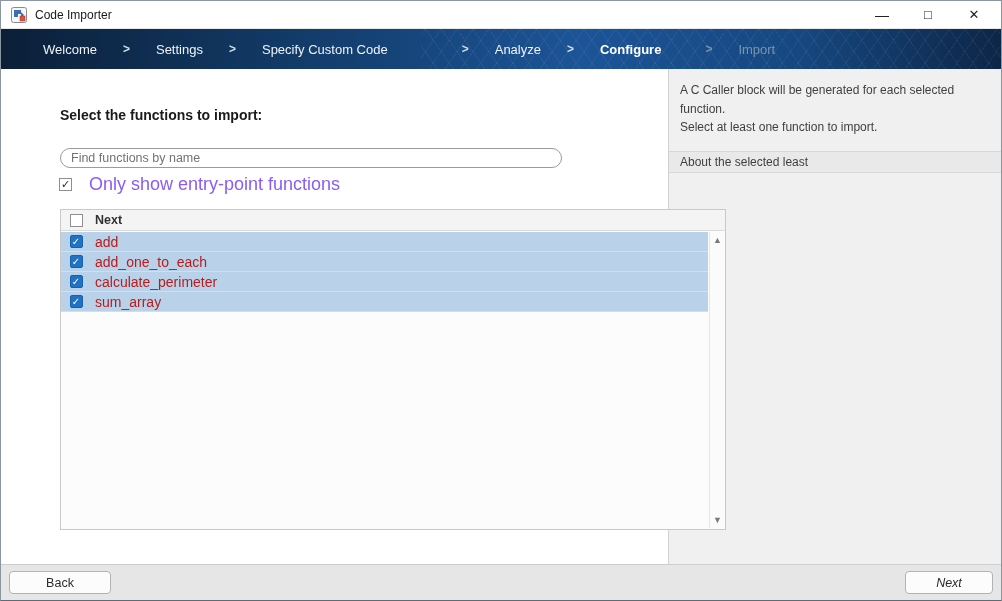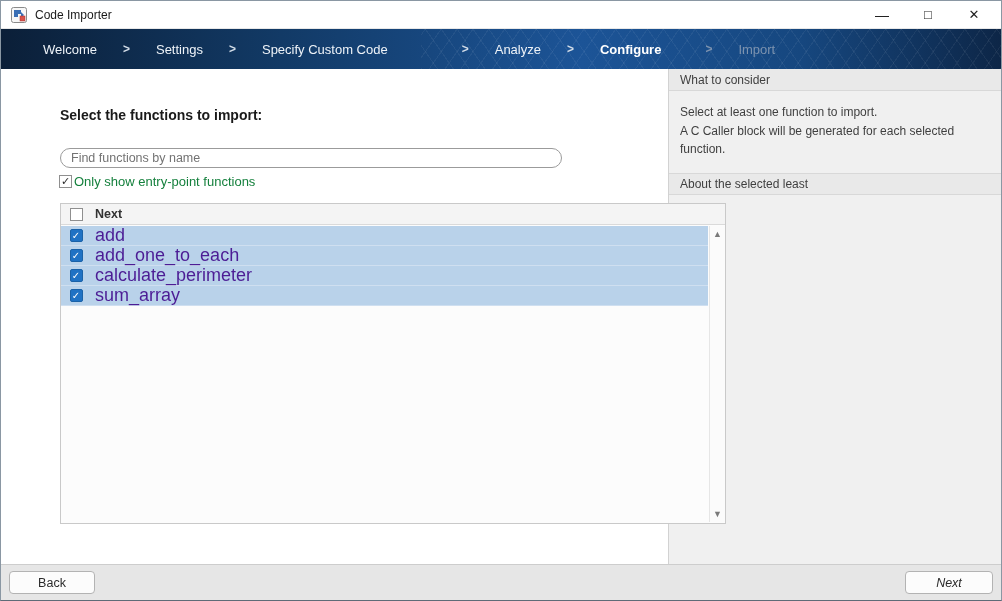--- a/index.html
+++ b/index.html
@@ -35,50 +35,50 @@
   
   .body { flex:1 1 auto; display:flex; min-height:0; }
   .main { width:667px; flex:0 0 auto; background:#ffffff; padding:38px 16px 0 59px; position:relative; }
   .page-heading { font-size:14px; font-weight:bold; color:#1a1a1a; margin-bottom:25px; }
   .search-input { display:block; width:502px; height:20px; border:1px solid #9b9b9b; border-radius:10px;
                   padding:0 10px; font-size:12.5px; font-family:Liberation Sans, sans-serif; color:#333; outline:none; background:#fff; }
   .search-input::placeholder { color:#737373; opacity:1; }
   .filter-row { display:flex; align-items:center; margin-top:6px; margin-left:-1px; }
   .cb { width:13px; height:13px; border:1px solid #8f8f8f; background:#fff; display:inline-flex;
         align-items:center; justify-content:center; font-size:11px; line-height:1; color:#2b2b2b; flex:0 0 auto; }
-  .filter-label { font-size:13px; color:#15803d; margin-left:2px; }
+  .filter-label { font-size:18px; color:#8b5cf6; margin-left:17px; }
 
   
   .table { position:relative; margin-top:14px; width:666px; height:321px; border:1px solid #c9c9c9; background:#fcfcfc; }
   .t-header { height:21px; display:flex; align-items:center; background:#f4f4f4; border-bottom:1px solid #dadada; }
   .t-cb-cell { width:30px; display:flex; justify-content:center; flex:0 0 auto; }
   .t-name-head { font-size:12.5px; font-weight:bold; color:#333; padding-left:4px; }
   .t-rows { position:absolute; top:22px; left:0; right:17px; }
   .t-row { height:20px; display:flex; align-items:center; background:#b9d2ea; border-bottom:1px solid #cfdff0; }
   .row-cb { width:13px; height:13px; border:1px solid #1a62a8; background:#1f72c4; border-radius:2px;
             display:inline-flex; align-items:center; justify-content:center; color:#fff; font-size:10px; line-height:1; }
-  .t-row-label { font-size:18px; color:#4c1d95; padding-left:4px; }
+  .t-row-label { font-size:14px; color:#b91c1c; padding-left:4px; }
   .t-scrollbar { position:absolute; top:22px; right:0; bottom:1px; width:16px; background:#fbfbfb;
                  border-left:1px solid #e6e6e6; display:flex; flex-direction:column; justify-content:space-between; align-items:center; }
   .sb-arrow { font-size:9px; color:#7a7a7a; padding:3px 0; }
 
   
   .sidebar { flex:1 1 auto; background:#f0f0f0; border-left:1px solid #d2d2d2; display:flex; flex-direction:column; }
   .sb-section-header { height:22px; background:#e9e9e9; border-top:1px solid #d8d8d8; border-bottom:1px solid #d8d8d8;
                        display:flex; align-items:center; padding-left:11px; font-size:12px; color:#3f3f3f; }
   .sb-section-header:first-child { border-top:none; }
   .sb-section-body { padding:12px 12px 10px 11px; font-size:12px; color:#3f3f3f; line-height:1.55; }
   .sb-section-body p { margin:0; }
   .sb-body-consider { min-height:82px; }
   .sb-body-about { flex:1 1 auto; }
 
   
   .footer { height:36px; flex:0 0 auto; background:#e6e6e6; border-top:1px solid #cdcdcd;
             display:flex; align-items:center; justify-content:space-between; padding:0 8px; }
-  .btn { width:86px; height:23px; background:#fcfcfc; border:1px solid #b3b3b3; border-radius:4px;
+  .btn { width:102px; height:23px; background:#fcfcfc; border:1px solid #b3b3b3; border-radius:4px;
          font-size:12.5px; font-family:inherit; color:#2b2b2b; display:flex; align-items:center; justify-content:center; cursor:default; }
   .btn.next { width:88px;font-style:italic; }
 </style>
 </head>
 <body>
 
 <div class="window">
 
   <div class="titlebar">
     <svg class="app-icon" viewBox="0 0 16 16">
@@ -156,24 +156,23 @@
             </div>
           </div>
         <div class="t-scrollbar">
           <span class="sb-arrow">▲</span>
           <span class="sb-arrow">▼</span>
         </div>
       </div>
     </div>
 
     <div class="sidebar">
-      <div class="sb-section-header">What to consider</div>
       <div class="sb-section-body sb-body-consider" id="consider-body">
+          <p>A C Caller block will be generated for each selected function.</p>
           <p>Select at least one function to import.</p>
-          <p>A C Caller block will be generated for each selected function.</p>
         </div>
       <div class="sb-section-header">About the selected least</div>
       <div class="sb-section-body sb-body-about"></div>
     </div>
   </div>
 
   <div class="footer">
     <button class="btn back">Back</button>
     <button class="btn next">Next</button>
   </div>

